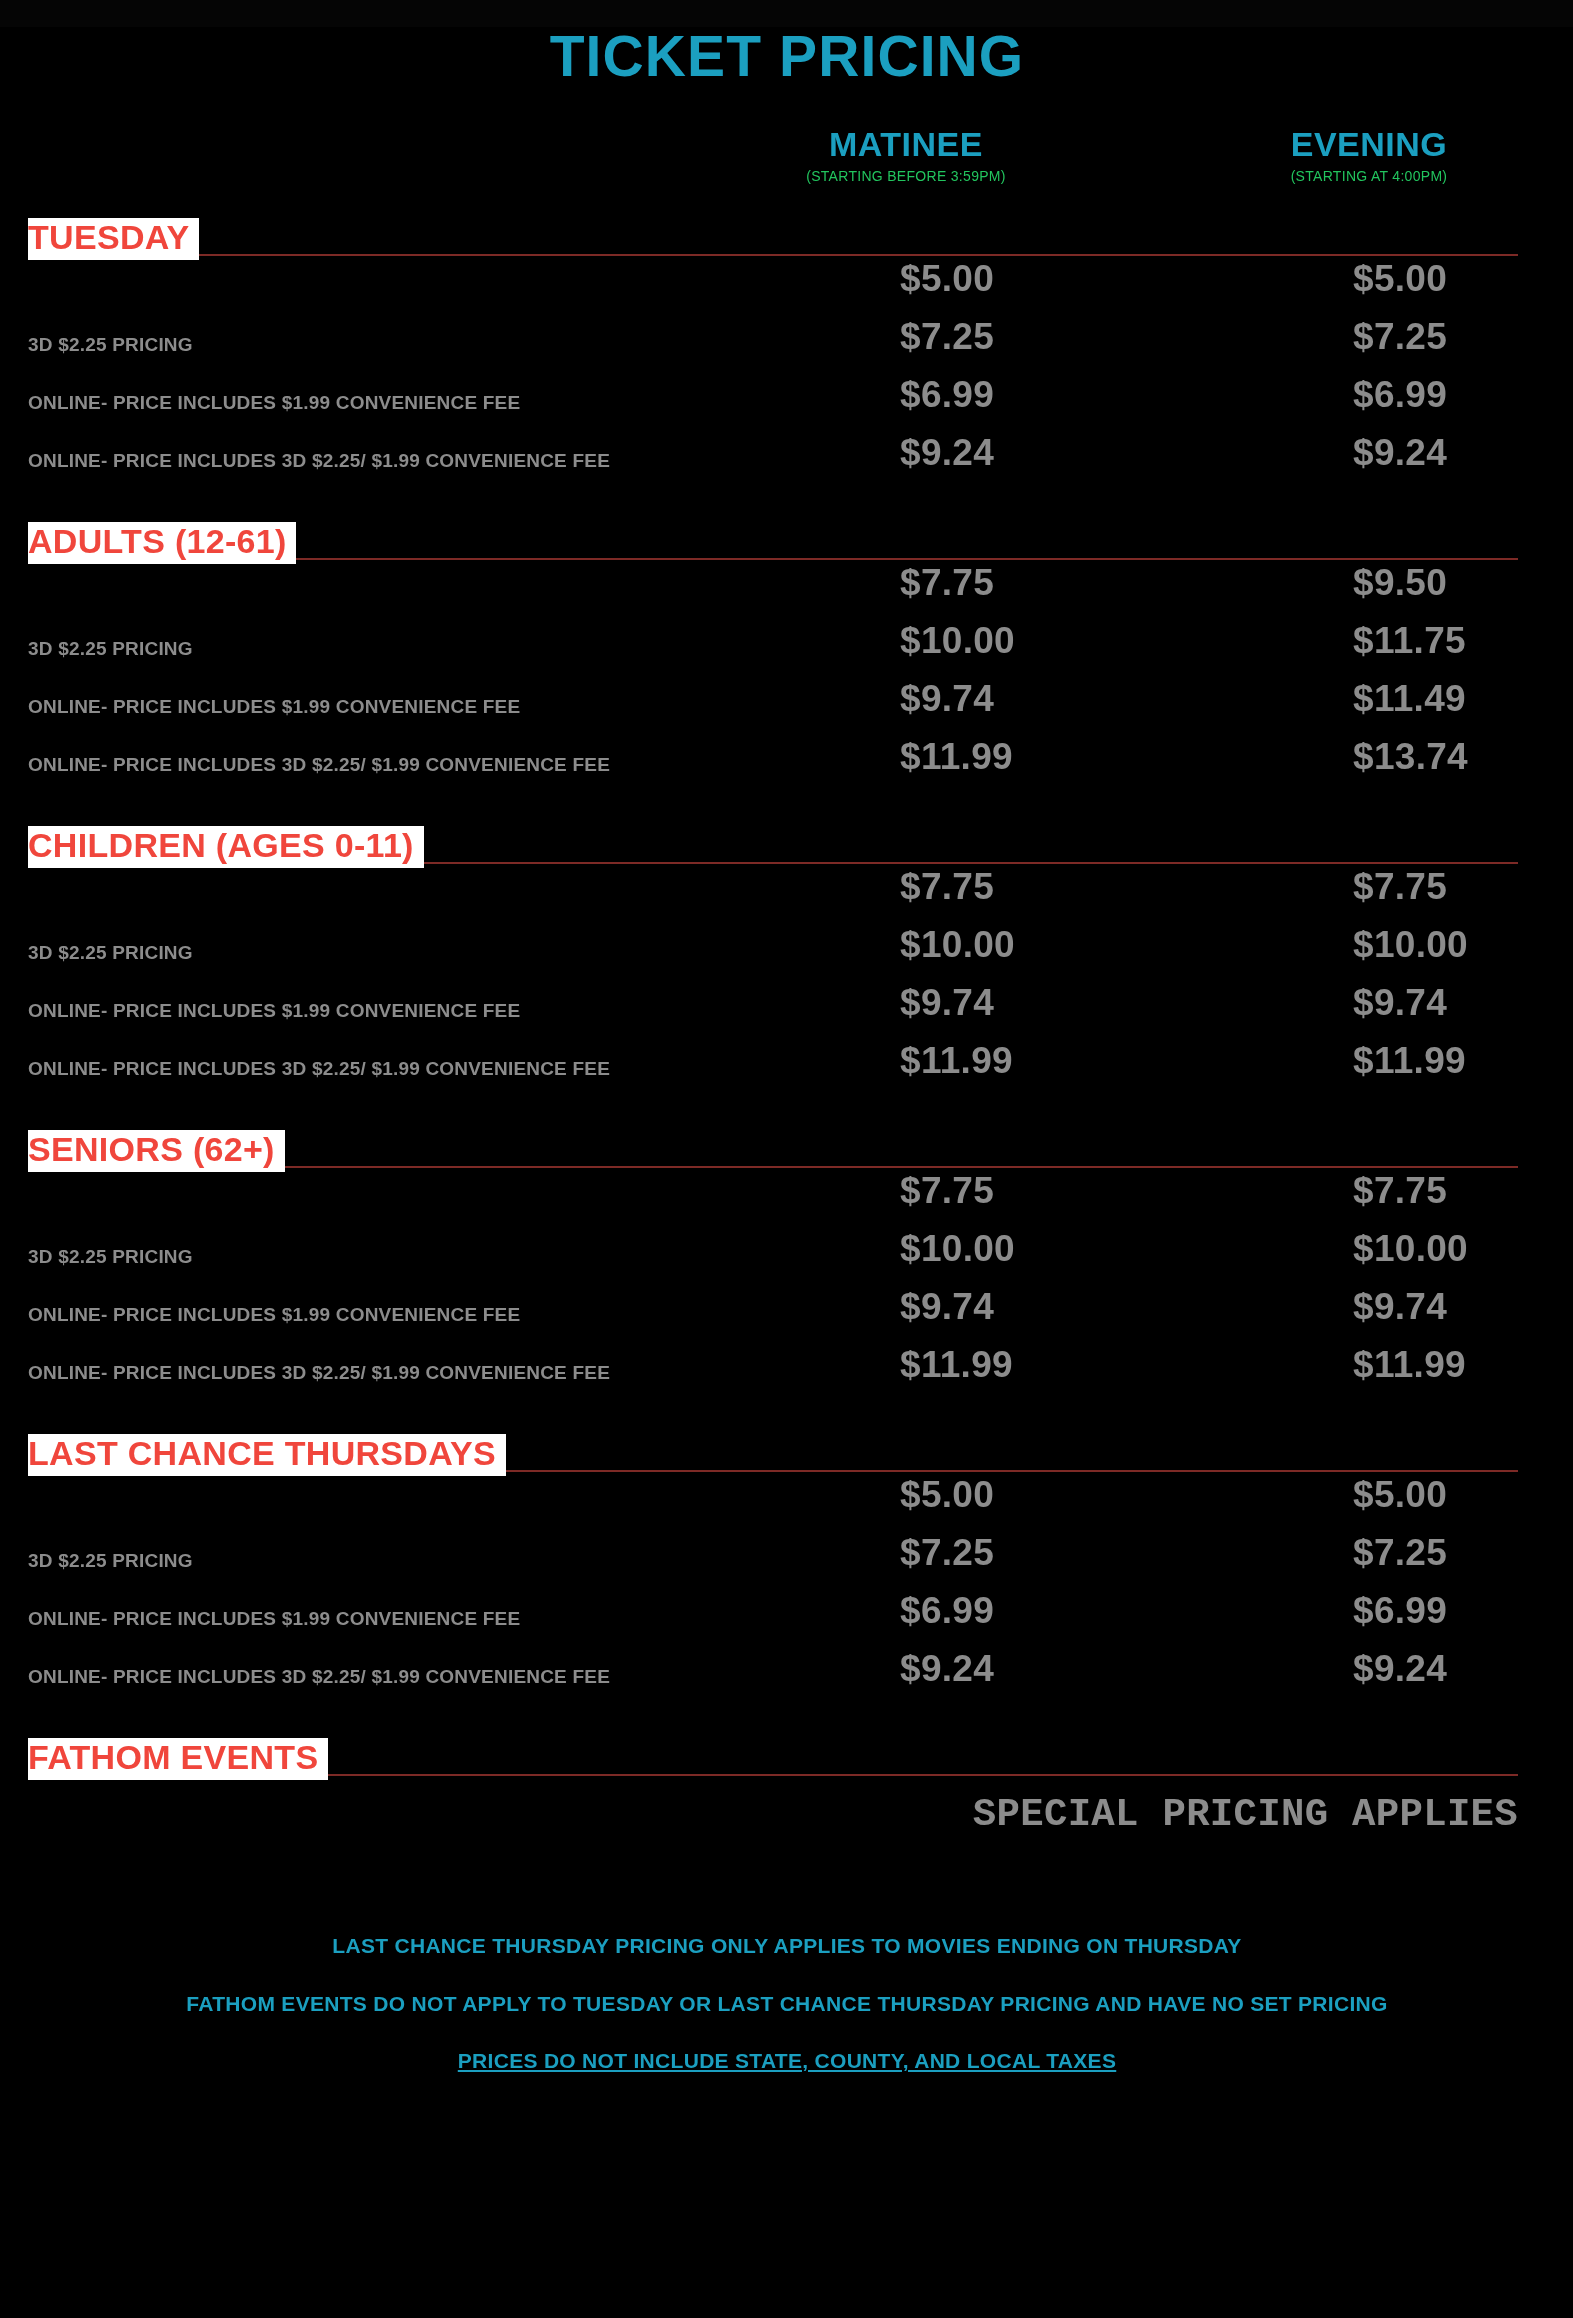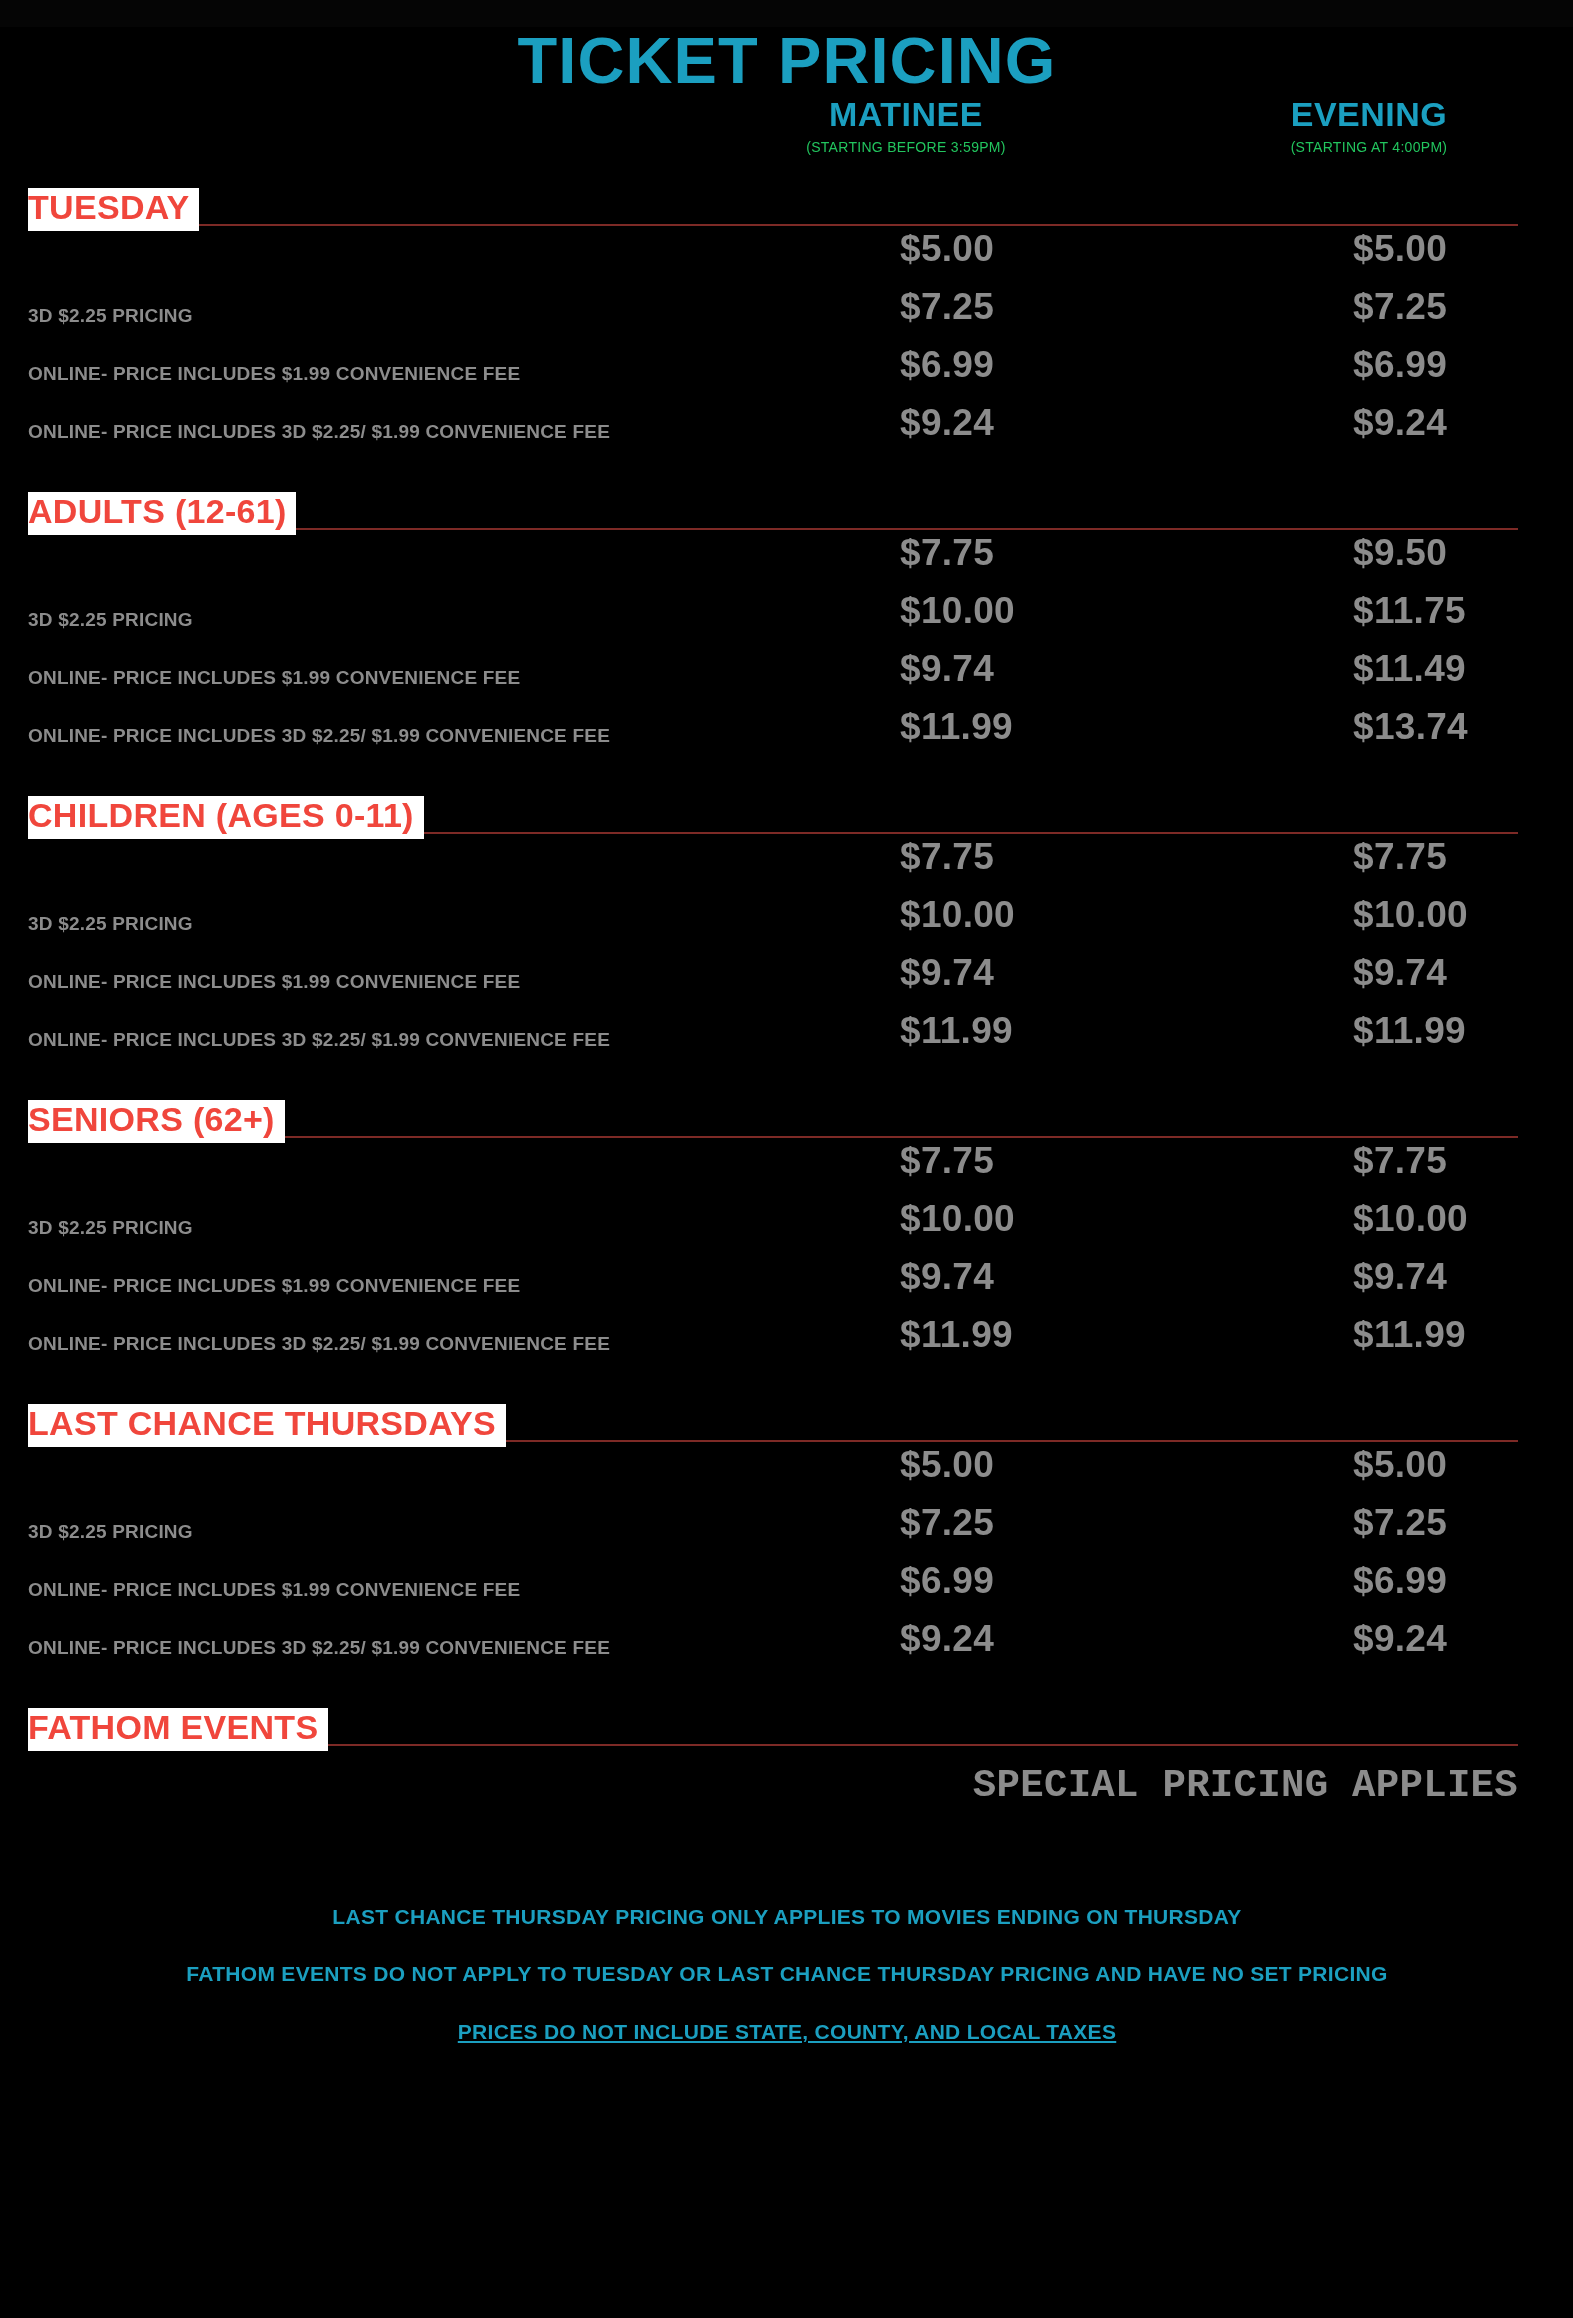--- a/index.html
+++ b/index.html
@@ -18,30 +18,31 @@
     position: relative;
     width: 1574px;
     height: 2319px;
     background: #000000;
     box-sizing: border-box;
     padding: 0 28px;
   }
   .title {
     text-align: center;
     color: #1b9fc0;
-    font-size: 65px;
+    font-size: 57px;
     font-weight: bold;
     letter-spacing: 1.1px;
     margin: 27px 0 0 0;
     line-height: 1.05;
   }
   
   .col-heads {
     position: relative;
     height: 93px;
+    margin-top: 38px;
   }
   .col-head {
     position: absolute;
     text-align: center;
     width: 338px;
   }
   .col-head.matinee { left: 709px; }
   .col-head.evening { left: 1172px; }
   .col-head .ch-name {
     color: #1b9fc0;

